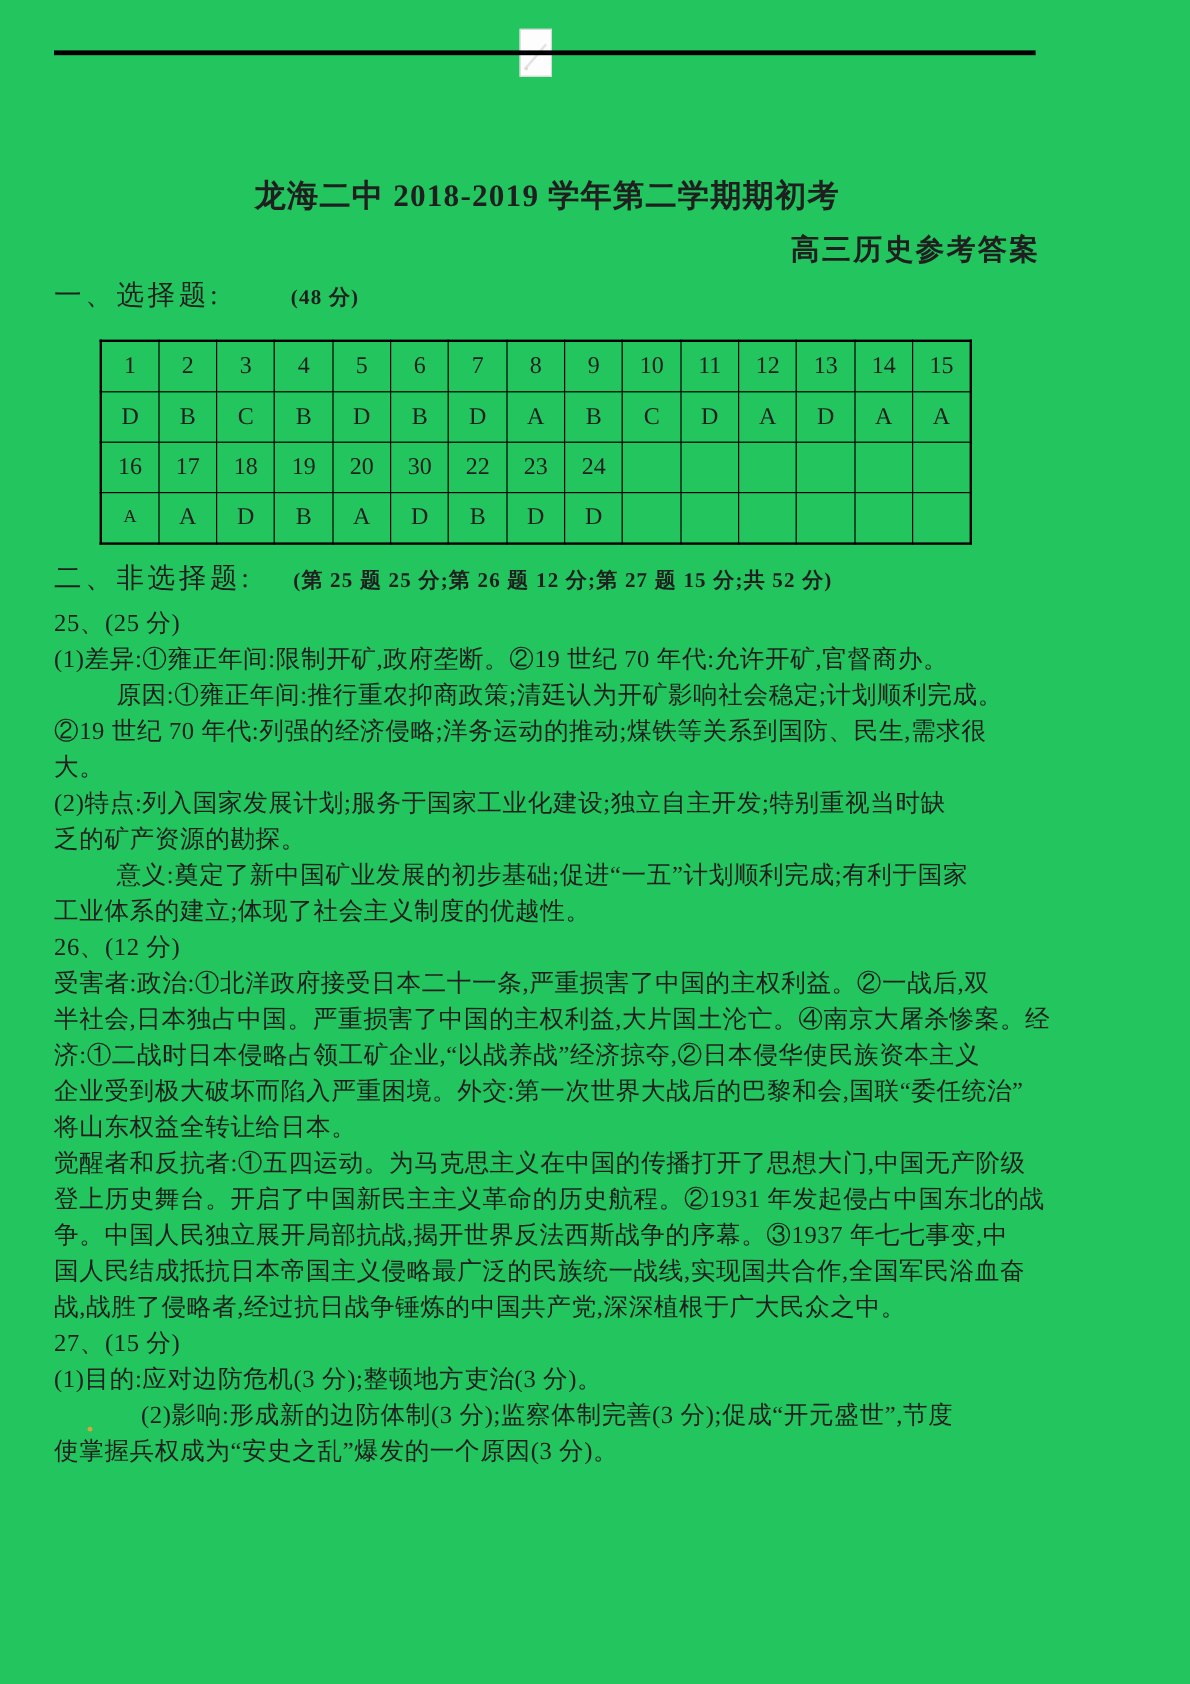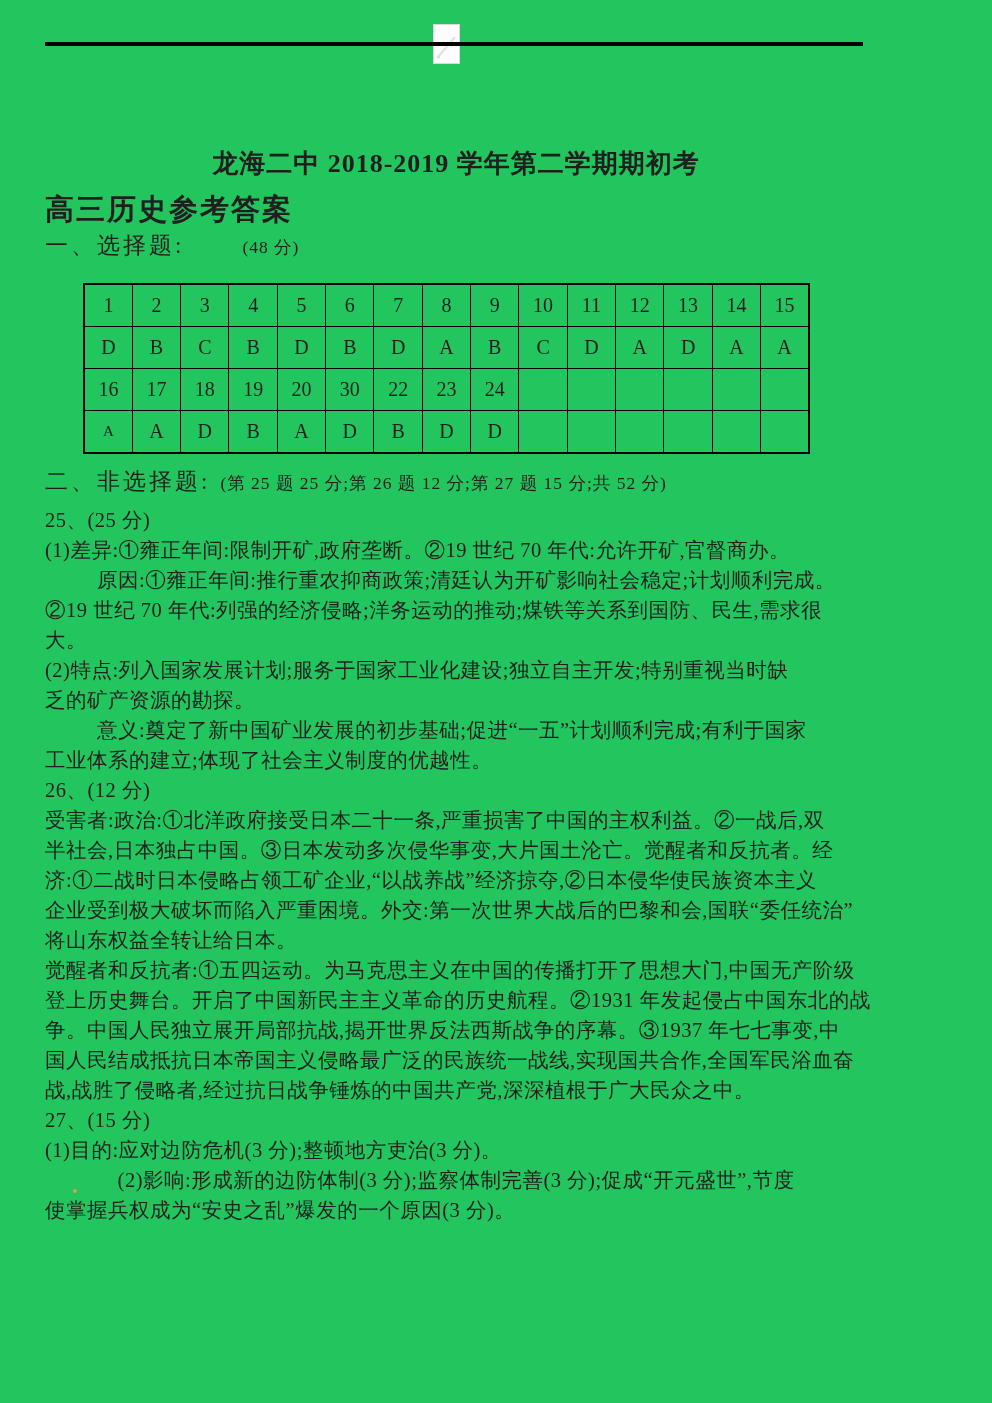--- a/index.html
+++ b/index.html
@@ -17,26 +17,26 @@
   }
   .img-ph{
     position:absolute;left:433px;top:24px;width:25px;height:38px;
     background:#fdfdfd;border:1px solid #d8d8d8;z-index:1;
   }
   .img-ph svg{display:block;width:100%;height:100%;}
   .content{
     position:absolute;left:45px;top:0;width:822px;
   }
   .t1{margin-top:146px;font-size:26px;font-weight:bold;line-height:36px;text-align:center;letter-spacing:1px;}
-  .t2{margin-top:4px;font-size:29px;font-weight:bold;line-height:46px;text-align:left;letter-spacing:2px;}
+  .t2{margin-top:4px;font-size:24px;font-weight:bold;line-height:46px;text-align:right;letter-spacing:2px;}
   .hrow{display:flex;align-items:baseline;line-height:28px;}
   .h1{margin-top:0;gap:48px;}
-  .h2{margin-top:14px;}
+  .h2{margin-top:14px;gap:24px;}
   .htext{font-size:23px;letter-spacing:3px;}
-  .hscore{font-size:17.5px;margin-left:10px;letter-spacing:1px;}
+  .hscore{font-size:17.5px;margin-left:10px;letter-spacing:1px;font-weight:bold;}
   table.ans{
     margin-top:22px;margin-left:38px;
     border-collapse:collapse;border:2px solid #000;
     table-layout:fixed;width:727px;
   }
   table.ans td{
     border:1px solid #000;height:41px;
     text-align:center;vertical-align:middle;
     font-size:20px;font-family:"Liberation Serif","DejaVu Serif",serif;
     padding:0;
@@ -161,21 +161,21 @@
         <div class="bline">(1)差异:①雍正年间:限制开矿,政府垄断。②19 世纪 70 年代:允许开矿,官督商办。</div>
         <div class="bline ind">原因:①雍正年间:推行重农抑商政策;清廷认为开矿影响社会稳定;计划顺利完成。</div>
         <div class="bline">②19 世纪 70 年代:列强的经济侵略;洋务运动的推动;煤铁等关系到国防、民生,需求很</div>
         <div class="bline">大。</div>
         <div class="bline">(2)特点:列入国家发展计划;服务于国家工业化建设;独立自主开发;特别重视当时缺</div>
         <div class="bline">乏的矿产资源的勘探。</div>
         <div class="bline ind">意义:奠定了新中国矿业发展的初步基础;促进“一五”计划顺利完成;有利于国家</div>
         <div class="bline">工业体系的建立;体现了社会主义制度的优越性。</div>
         <div class="bline">26、(12 分)</div>
         <div class="bline">受害者:政治:①北洋政府接受日本二十一条,严重损害了中国的主权利益。②一战后,双</div>
-        <div class="bline">半社会,日本独占中国。③日本发动多次侵华事变,大片国土沦亡。觉醒者和反抗者。经</div>
+        <div class="bline">半社会,日本独占中国。严重损害了中国的主权利益,大片国土沦亡。④南京大屠杀惨案。经</div>
         <div class="bline">济:①二战时日本侵略占领工矿企业,“以战养战”经济掠夺,②日本侵华使民族资本主义</div>
         <div class="bline">企业受到极大破坏而陷入严重困境。外交:第一次世界大战后的巴黎和会,国联“委任统治”</div>
         <div class="bline">将山东权益全转让给日本。</div>
         <div class="bline">觉醒者和反抗者:①五四运动。为马克思主义在中国的传播打开了思想大门,中国无产阶级</div>
         <div class="bline">登上历史舞台。开启了中国新民主主义革命的历史航程。②1931 年发起侵占中国东北的战</div>
         <div class="bline">争。中国人民独立展开局部抗战,揭开世界反法西斯战争的序幕。③1937 年七七事变,中</div>
         <div class="bline">国人民结成抵抗日本帝国主义侵略最广泛的民族统一战线,实现国共合作,全国军民浴血奋</div>
         <div class="bline">战,战胜了侵略者,经过抗日战争锤炼的中国共产党,深深植根于广大民众之中。</div>
         <div class="bline">27、(15 分)</div>
         <div class="bline">(1)目的:应对边防危机(3 分);整顿地方吏治(3 分)。</div>

